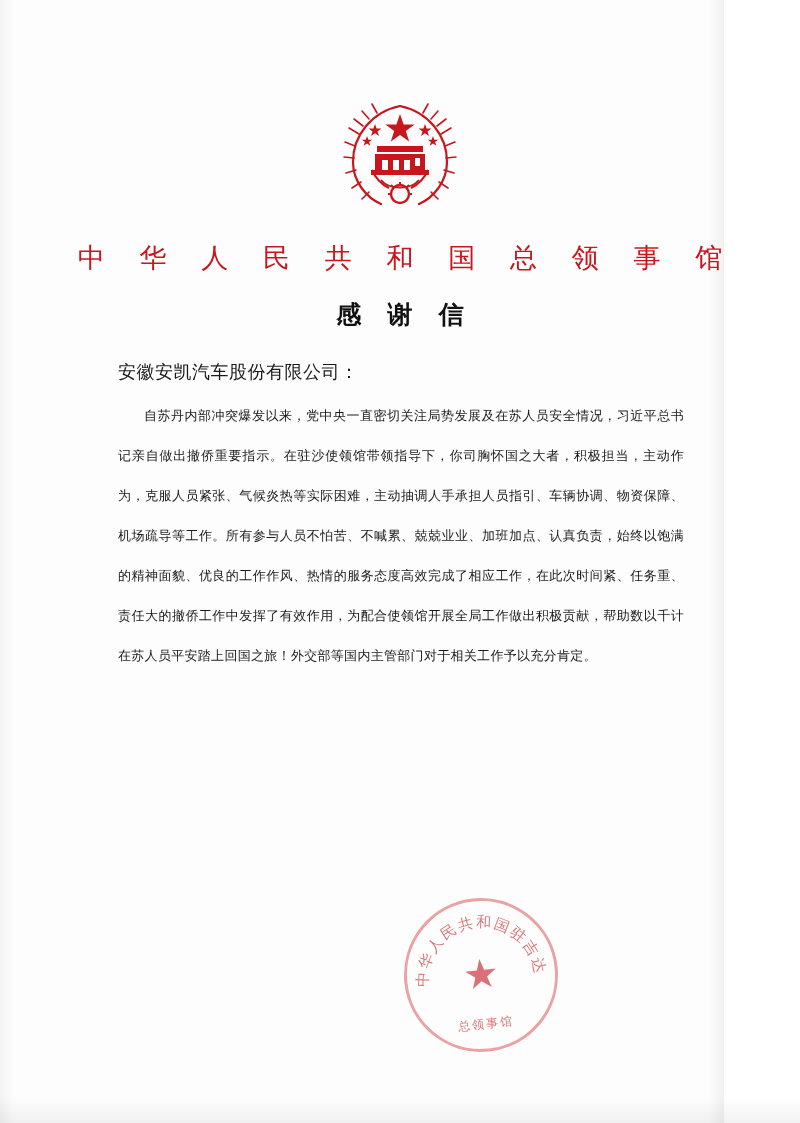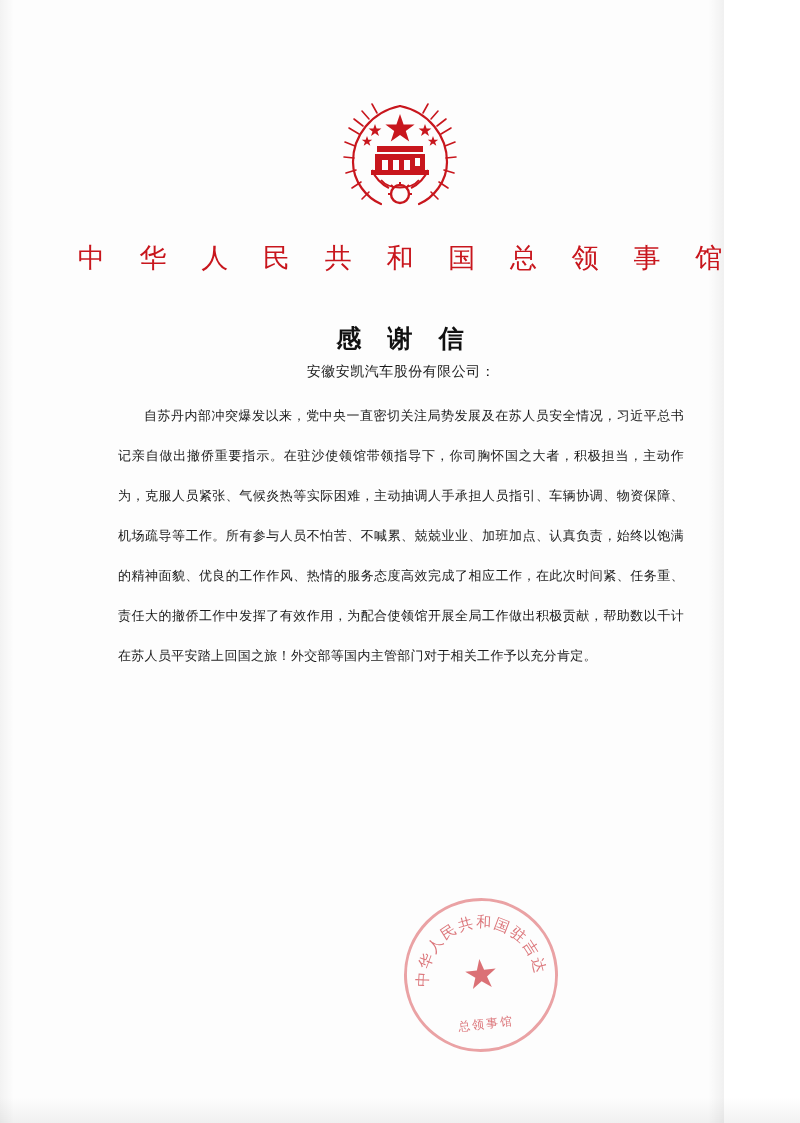--- a/index.html
+++ b/index.html
@@ -58,36 +58,34 @@
     position: absolute;
     top: 298px;
     left: 0;
     width: 800px;
     text-align: center;
     font-size: 25px;
     font-weight: bold;
     letter-spacing: 10px;
     text-indent: 10px;
     color: #111;
-    margin-top: 24px;
   }
 
   
   .body-area {
     position: absolute;
     top: 352px;
     left: 118px;
     width: 566px;
   }
   .salutation {
-    font-size: 14px;
+    font-size: 18px;
     line-height: 40px;
     letter-spacing: 0.5px;
     margin-bottom: 4px;
-    text-align: center;
   }
   .para {
     font-size: 13px;
     line-height: 40px;
     text-align: justify;
     text-justify: inter-ideograph;
     text-indent: 2em;
     letter-spacing: 0.3px;
     margin: 0;
   }

